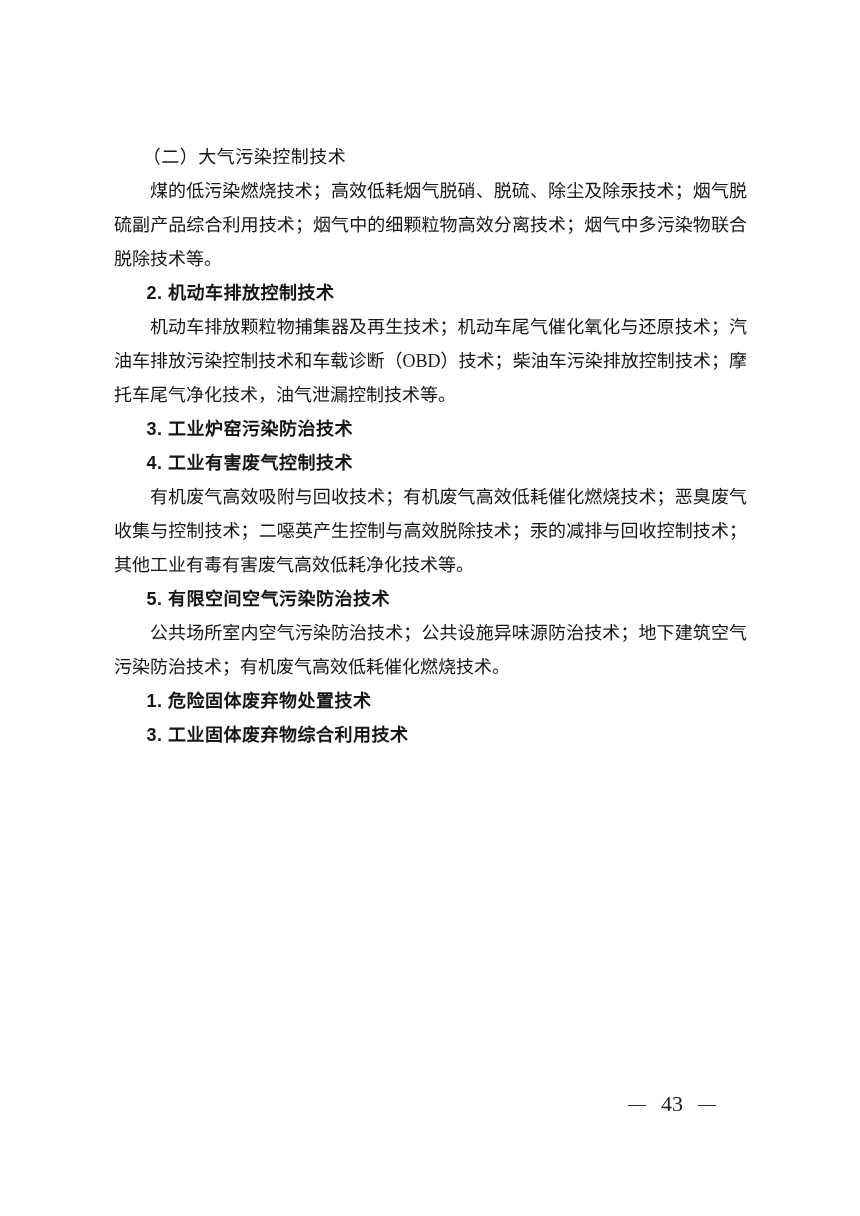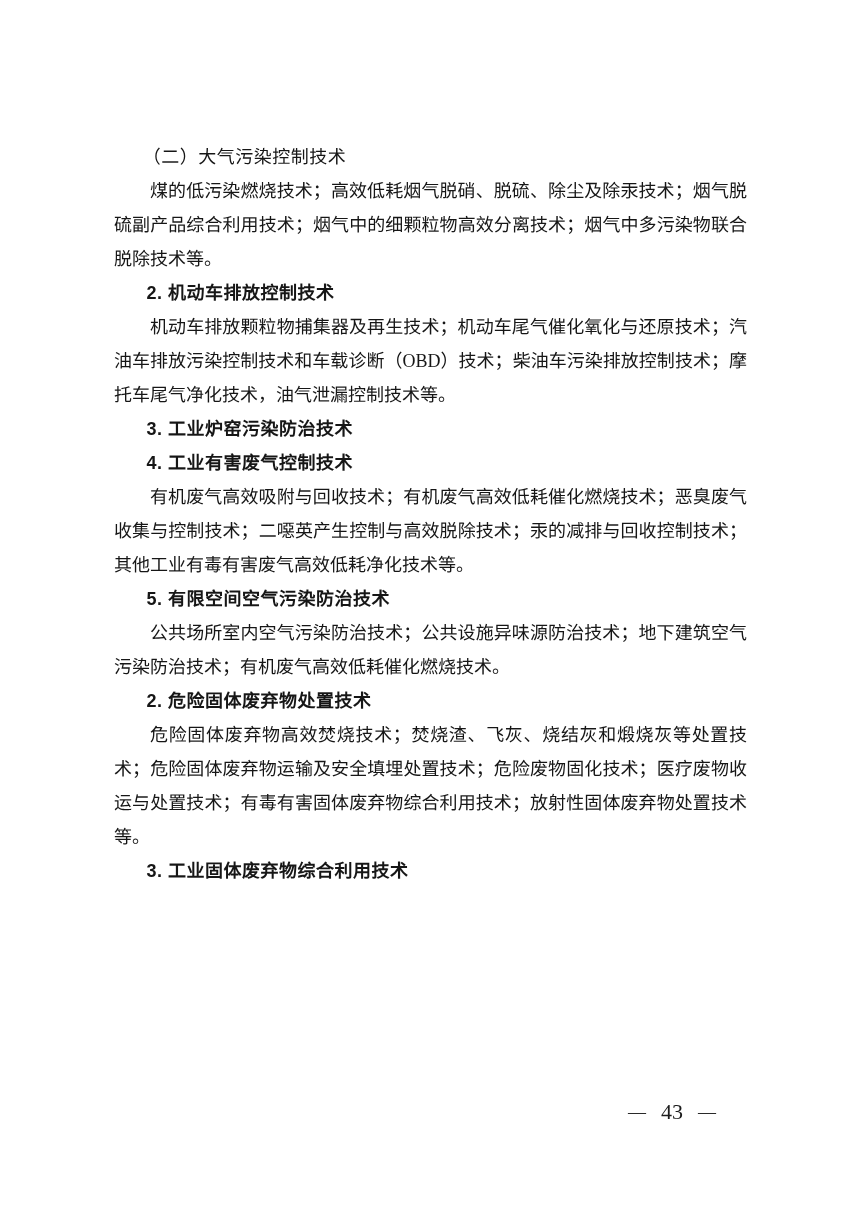--- a/index.html
+++ b/index.html
@@ -56,40 +56,39 @@
     font-size: 20px;
     line-height: 24px;
     color: #1c1c1c;
     display: flex;
     align-items: center;
   }
   .page-footer .dash {
     font-size: 18px;
   }
   .page-footer .num {
-    margin: 16px 15px;
+    margin: 8px 15px;
     font-size: 22px;
     font-family: "Liberation Serif", "DejaVu Serif", serif;
   }
 </style>
 </head>
 <body>
 
 <div class="doc">
   <p class="heading-2">（二）大气污染控制技术</p>
   <p class="body-para">煤的低污染燃烧技术；高效低耗烟气脱硝、脱硫、除尘及除汞技术；烟气脱硫副产品综合利用技术；烟气中的细颗粒物高效分离技术；烟气中多污染物联合脱除技术等。</p>
   <p class="heading-3">2. 机动车排放控制技术</p>
   <p class="body-para">机动车排放颗粒物捕集器及再生技术；机动车尾气催化氧化与还原技术；汽油车排放污染控制技术和车载诊断（OBD）技术；柴油车污染排放控制技术；摩托车尾气净化技术，油气泄漏控制技术等。</p>
   <p class="heading-3">3. 工业炉窑污染防治技术</p>
   <p class="heading-3">4. 工业有害废气控制技术</p>
   <p class="body-para">有机废气高效吸附与回收技术；有机废气高效低耗催化燃烧技术；恶臭废气收集与控制技术；二噁英产生控制与高效脱除技术；汞的减排与回收控制技术；其他工业有毒有害废气高效低耗净化技术等。</p>
   <p class="heading-3">5. 有限空间空气污染防治技术</p>
   <p class="body-para">公共场所室内空气污染防治技术；公共设施异味源防治技术；地下建筑空气污染防治技术；有机废气高效低耗催化燃烧技术。</p>
-  <p class="heading-3">2. 危险固体废弃物处置技术</p>
-  <p class="body-para">危险固体废弃物高效焚烧技术；焚烧渣、飞灰、烧结灰和煅烧灰等处置技术；危险固体废弃物运输及安全填埋处置技术；危险废物固化技术；医疗废物收运与处置技术；有毒有害固体废弃物综合利用技术；放射性固体废弃物处置技术等。</p>
+  <p class="heading-3">1. 危险固体废弃物处置技术</p>
   <p class="heading-3">3. 工业固体废弃物综合利用技术</p>
 </div>
 
 <div class="page-footer">
   <span class="dash">—</span>
   <span class="num">43</span>
   <span class="dash">—</span>
 </div>
 
 </body></html>

